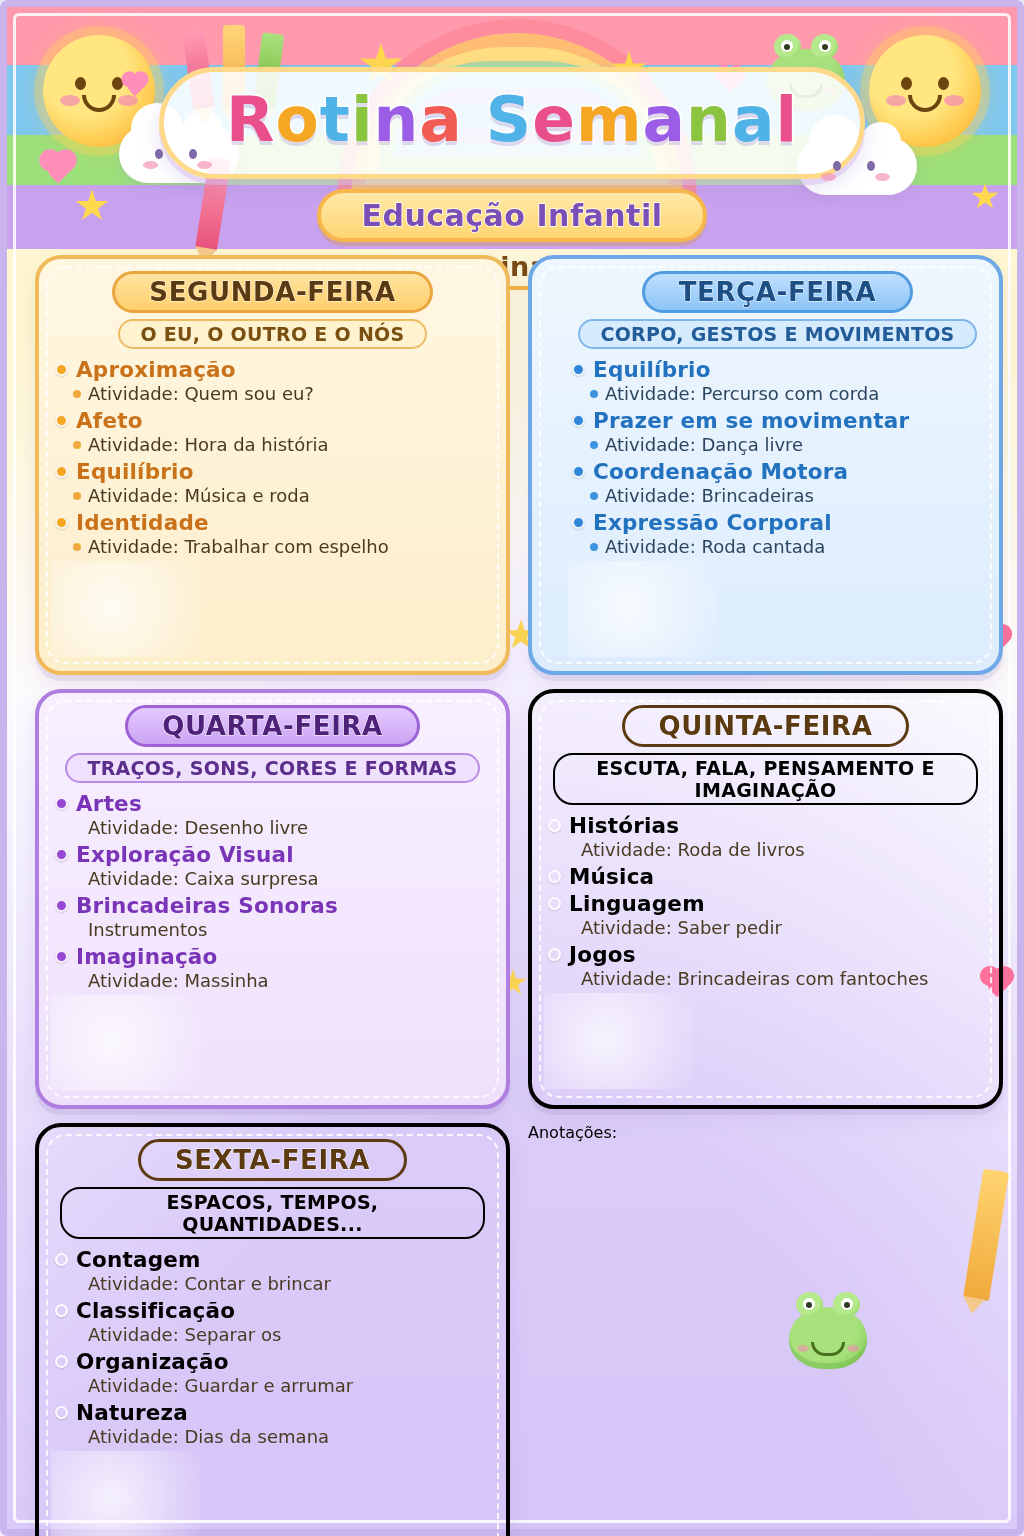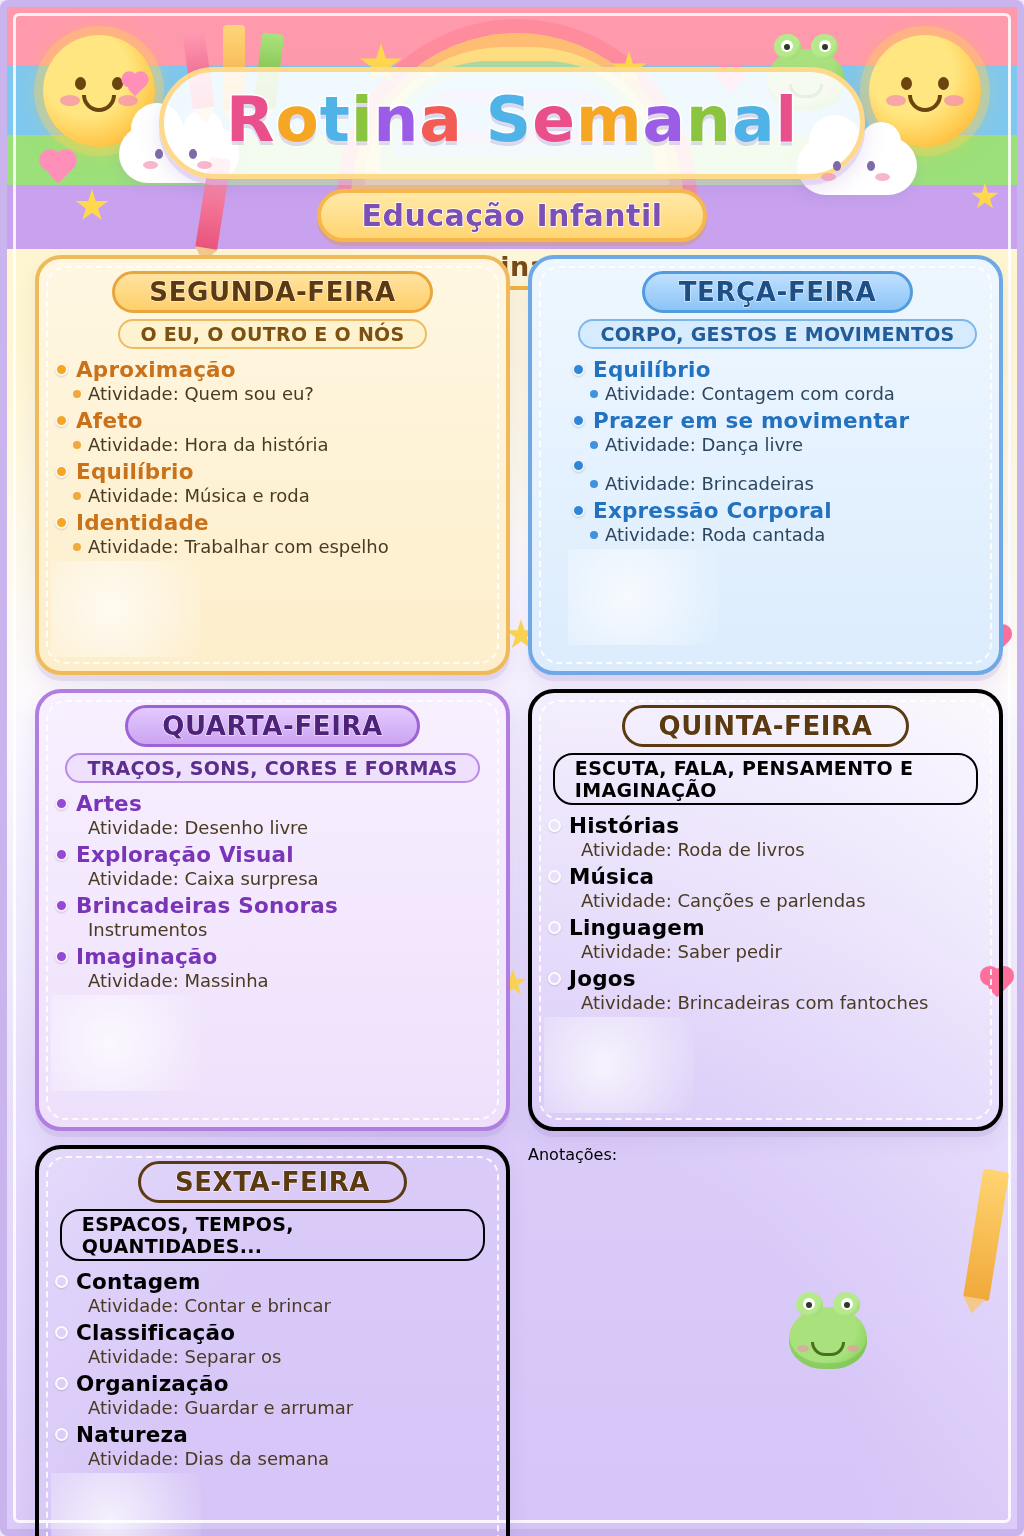--- a/index.html
+++ b/index.html
@@ -203,20 +203,21 @@
     text-align: center;
     -webkit-text-stroke: 1px rgba(255,255,255,0.9); paint-order: stroke fill;
   }
   .card-sub {
     position: relative; z-index: 2;
     margin: 0 auto 8px;
     width: fit-content; max-width: 96%;
     padding: 2px 20px;
     border-radius: 20px;
     font-size: 19px; font-weight: 800; letter-spacing: .3px;
+    text-align: center;
     border: 2px solid;
   }
   .items { position: relative; z-index: 2; padding: 0 4px; }
   .item { margin-bottom: 2px; }
   .item-title {
     font-size: 21.5px; font-weight: 800; letter-spacing: .2px;
     display: flex; align-items: center; gap: 8px;
     margin-bottom: 1px;
   }
   .bullet {
@@ -506,36 +507,37 @@
         <div class="card-title-plate">TERÇA-FEIRA</div>
         <div class="card-sub">CORPO, GESTOS E MOVIMENTOS</div>
         <div class="items">
           <div class="item">
             <div class="item-title">
               <span class="bullet"></span>
               <span>Equilíbrio</span>
             </div>
             <div class="item-activity">
               <span class="sub-bullet"></span>
-              <span>Atividade: Contagem com corda</span>
+              <span>Atividade: Percurso com corda</span>
             </div>
           </div>
           <div class="item">
             <div class="item-title">
               <span class="bullet"></span>
               <span>Prazer em se movimentar</span>
             </div>
             <div class="item-activity">
               <span class="sub-bullet"></span>
               <span>Atividade: Dança livre</span>
             </div>
           </div>
           <div class="item">
             <div class="item-title">
               <span class="bullet"></span>
+              <span>Coordenação Motora</span>
             </div>
             <div class="item-activity">
               <span class="sub-bullet"></span>
               <span>Atividade: Brincadeiras</span>
             </div>
           </div>
           <div class="item">
             <div class="item-title">
               <span class="bullet"></span>
               <span>Expressão Corporal</span>
@@ -606,24 +608,20 @@
             </div>
             <div class="item-activity">
               <span class="sub-bullet"></span>
               <span>Atividade: Roda de livros</span>
             </div>
           </div>
           <div class="item">
             <div class="item-title">
               <span class="bullet"></span>
               <span>Música</span>
-            </div>
-            <div class="item-activity">
-              <span class="sub-bullet"></span>
-              <span>Atividade: Canções e parlendas</span>
             </div>
           </div>
           <div class="item">
             <div class="item-title">
               <span class="bullet"></span>
               <span>Linguagem</span>
             </div>
             <div class="item-activity">
               <span class="sub-bullet"></span>
               <span>Atividade: Saber pedir</span>

